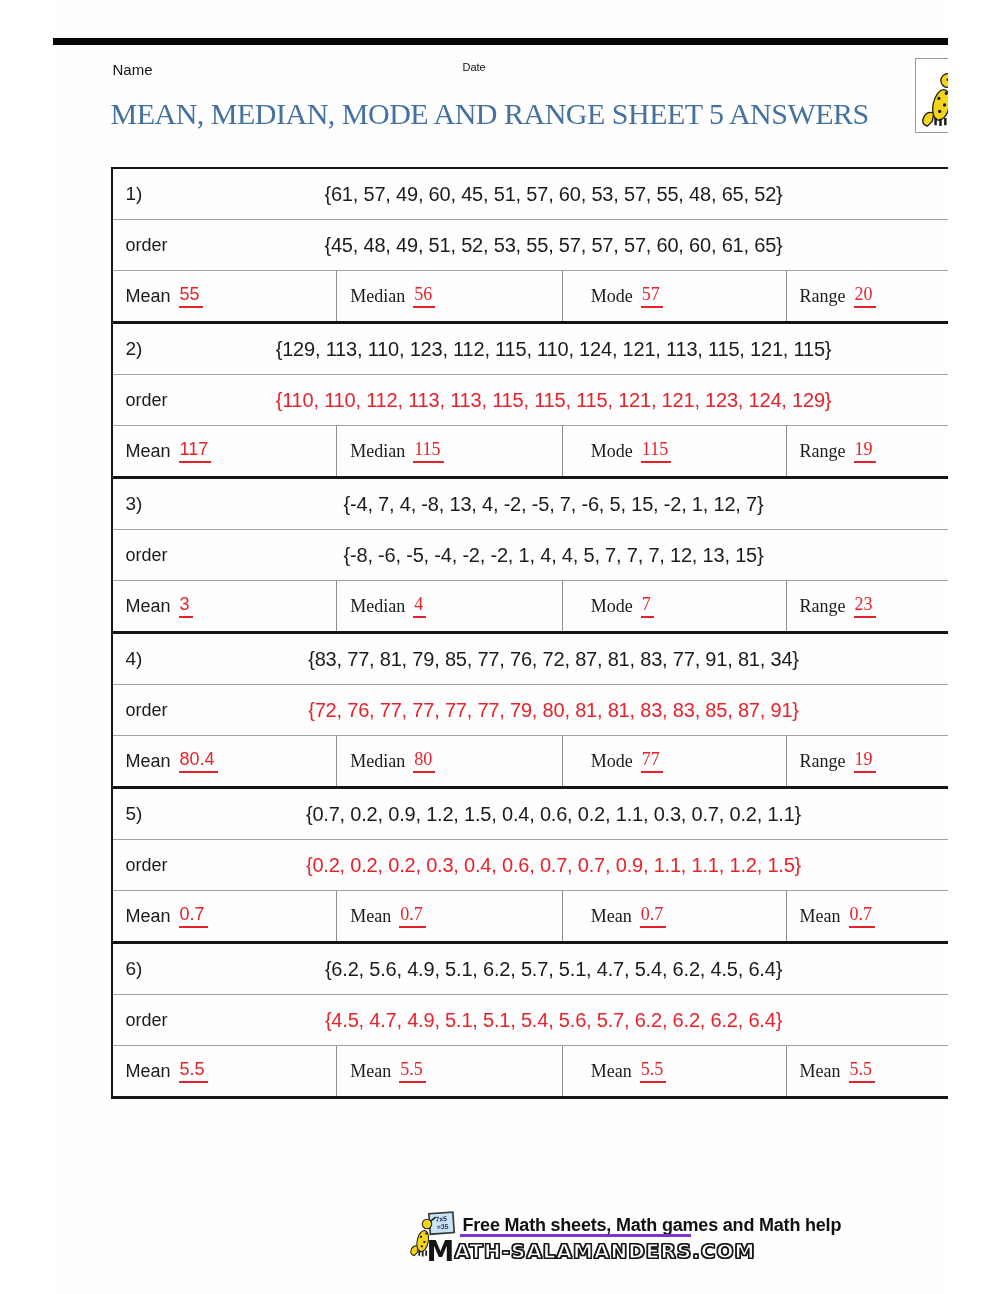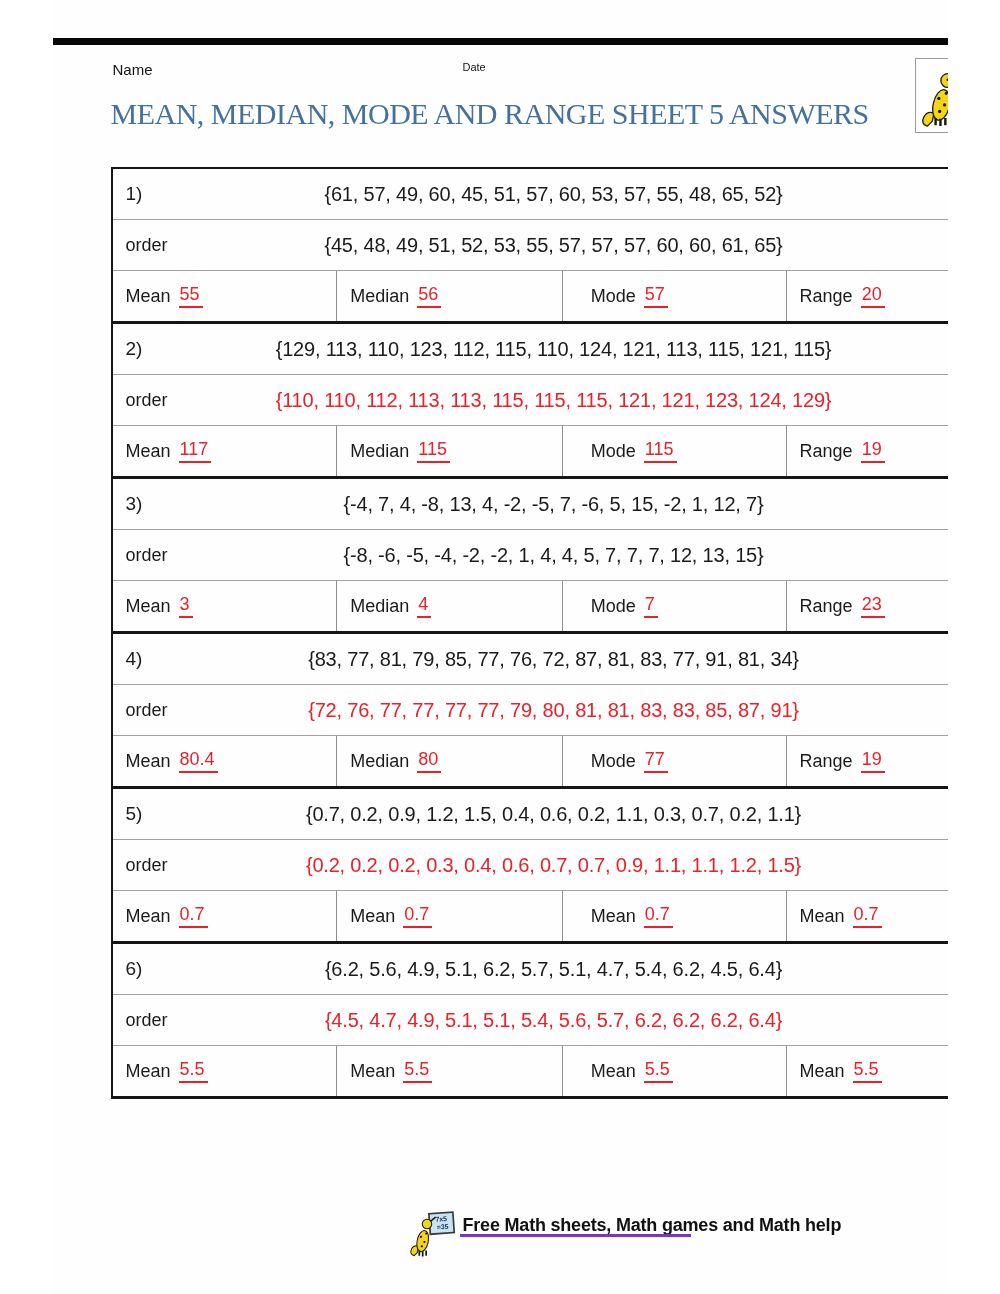--- a/index.html
+++ b/index.html
@@ -30,21 +30,21 @@
     border:2px solid #151515; border-bottom-width:3px; background:#fefefe;
   }
   .block { border-bottom:3px solid #151515; }
   .block:last-child { border-bottom:none; }
   .t-row { position:relative; height:51px; display:flex; align-items:center; border-bottom:1px solid #a2a2a2; }
   .t-row.answers { border-bottom:none; height:50px; }
   .row-label { position:absolute; left:13px; top:50%; transform:translateY(-50%); font-size:18px; color:#1b1b1b; white-space:nowrap; }
   .num-label { font-size:19px; }
   .set-text { flex:1; text-align:center; padding-right:6px; font-size:20px; letter-spacing:-0.2px; color:#1b1b1b; white-space:nowrap; }
   .cell { height:100%; display:flex; align-items:center; gap:8px; padding-left:13px; }
-  .cell + .cell { border-left:1px solid #8d8d8d; }
+  .cell + .cell { border-left:1px solid #8d8d8d;font-family:Liberation Serif, serif; }
   .c1 { width:25.2%; } .c2 { width:25.4%; } .c3 { width:25.2%;padding-left:28px; } .c4 { width:24.2%; }
   .ans-label { font-size:18px; color:#1b1b1b; }
   .ans-value {
     font-size:18px; color:#e9212a; border-bottom:2px solid #e9212a;
     padding:0 3px 1px 1px; line-height:1.15;
   }
   
   .footer-logo { position:absolute; top:1211px; left:356px; width:48px; height:50px; }
   .footer-tagline { position:absolute; top:1215px; left:410px; font-size:18px; font-weight:bold; color:#111; letter-spacing:-0.2px; white-space:nowrap; }
   .footer-rule { position:absolute; top:1234px; left:407px; width:231px; height:3px; background:#7c35cc; }
@@ -293,14 +293,17 @@
       <g fill="#101010" stroke="none">
         <circle cx="14" cy="30" r="1.3"></circle>
           <circle cx="18" cy="36" r="1.3"></circle>
         <circle cx="15" cy="41" r="1.3"></circle>
           <circle cx="20" cy="26" r="1.2"></circle>
       </g>
     </g>
   </svg>
   <div class="footer-tagline">Free Math sheets, Math games and Math help</div>
   <div class="footer-rule"></div>
+  <div class="footer-wordmark">
+    <span class="wm-m">M</span><span class="wm-rest">ATH-SALAMANDERS.COM</span>
+  </div>
 
 </div>
 
 </body></html>

